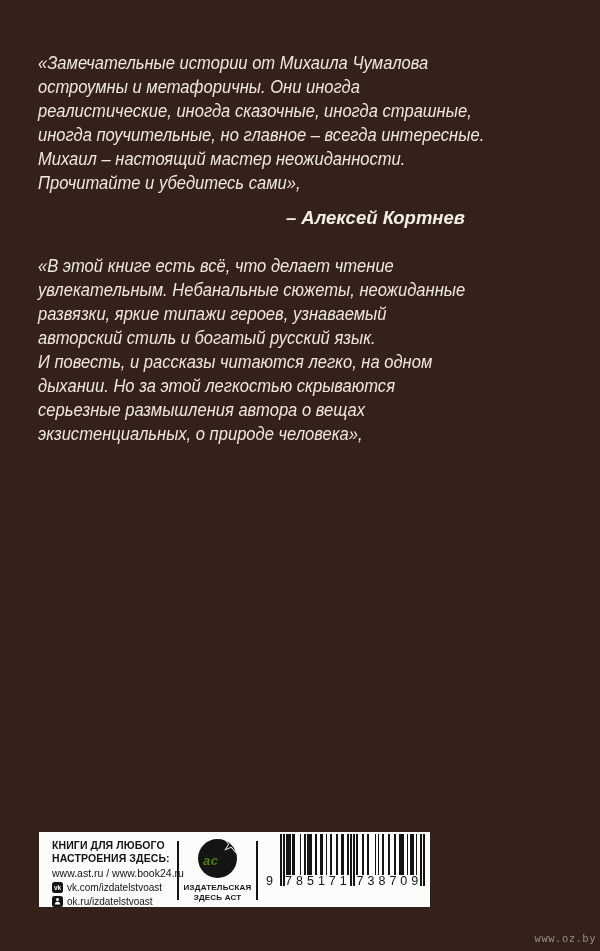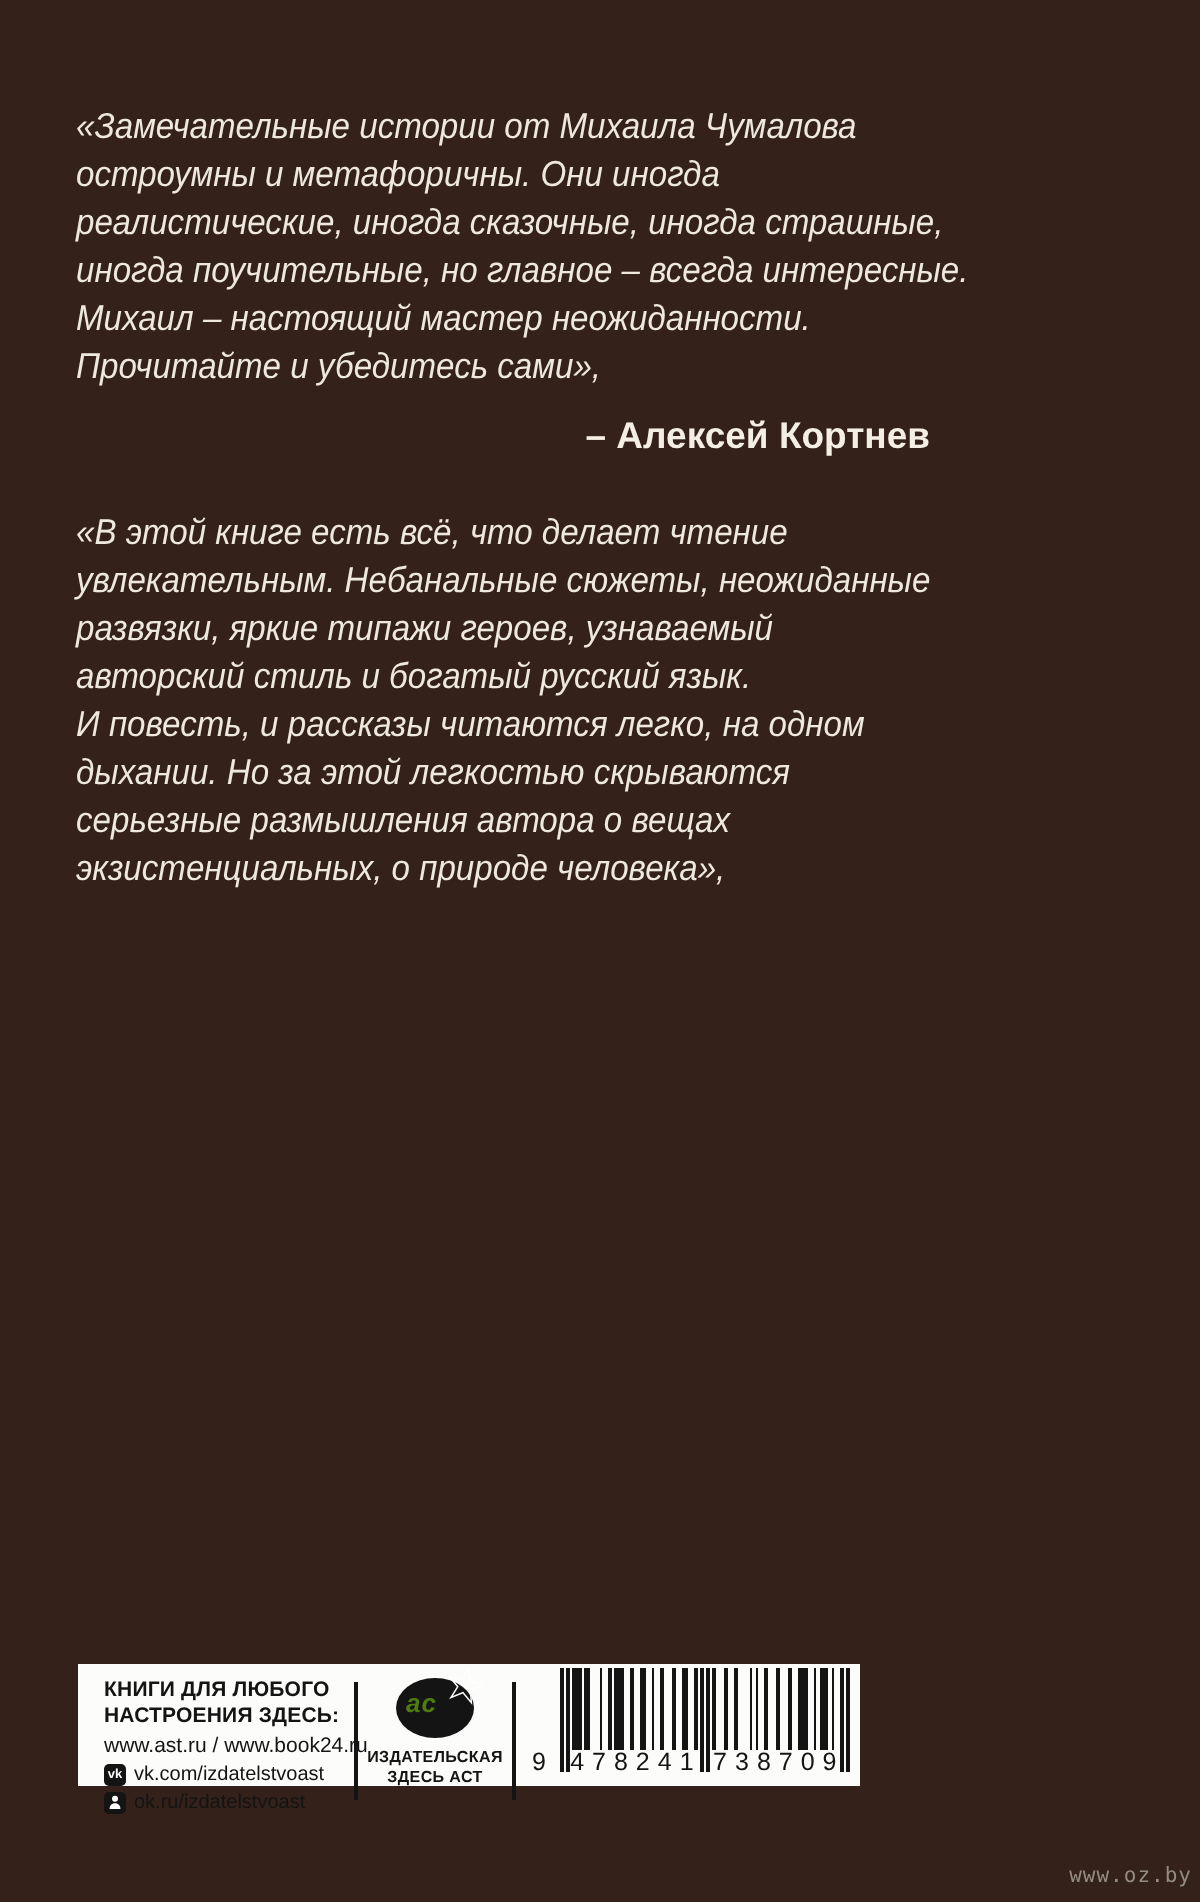--- a/index.html
+++ b/index.html
@@ -11,30 +11,30 @@
   }
   .cover{position:absolute;inset:0;}
 
   
   .quotes{padding:51px 16px 0 38px;color:#efe8de;}
   .qline{
     font-style:italic;font-size:18px;line-height:24px;
     white-space:nowrap;transform:scaleX(.92);transform-origin:0 50%;
   }
   .attribution{
-    font-weight:bold;font-size:18.5px;line-height:24px;
+    font-style:italic;font-weight:bold;font-size:18.5px;line-height:24px;
     text-align:right;padding-right:119px;color:#f4eee4;
   }
   .attr1{margin-top:11px;}
   .q2{margin-top:24px;}
   .attr2{margin-top:5px;}
 
   
   .footer-bar{
-    position:absolute;left:39px;top:832px;width:391px;height:61px;
+    position:absolute;left:39px;top:832px;width:391px;height:75px;
     background:#fcfcfb;display:flex;color:#141414;box-sizing:border-box;
   }
   .col-promo{width:138px;padding:7px 0 0 13px;box-sizing:border-box;}
   .promo-bold{font-weight:bold;font-size:10.5px;line-height:13px;letter-spacing:.1px;white-space:nowrap;}
   .site-line{font-size:10.5px;line-height:13px;margin-top:2px;white-space:nowrap;}
   .social-line{display:flex;align-items:center;gap:4px;font-size:10px;line-height:13px;margin-top:1px;white-space:nowrap;}
   .sicon{
     width:11px;height:11px;min-width:11px;background:#141414;border-radius:2.5px;
     color:#fff;display:flex;align-items:center;justify-content:center;
     font-size:6.5px;font-weight:bold;font-style:normal;
@@ -170,21 +170,21 @@
             <b style="left: 87.3684%; width: 1.05263%;"></b>
             <b style="left: 89.4737%; width: 1.05263%;"></b>
             <b style="left: 90.5263%; width: 1.05263%;"></b>
             <b style="left: 91.5789%; width: 1.05263%;"></b>
             <b style="left: 93.6842%; width: 1.05263%;"></b>
             <b class="guard" style="left: 96.8421%; width: 1.05263%;"></b>
             <b class="guard" style="left: 98.9474%; width: 1.05263%;"></b>
           </div>
         <div class="bc-digits">
           <span class="bc-lead">9</span>
-          <span class="bc-left">478241</span>
+          <span class="bc-left">785171</span>
           <span class="bc-right">738709</span>
         </div>
       </div>
     </div>
   </div>
 
   <div class="watermark">www.oz.by</div>
 </div>
 
 </body></html>

